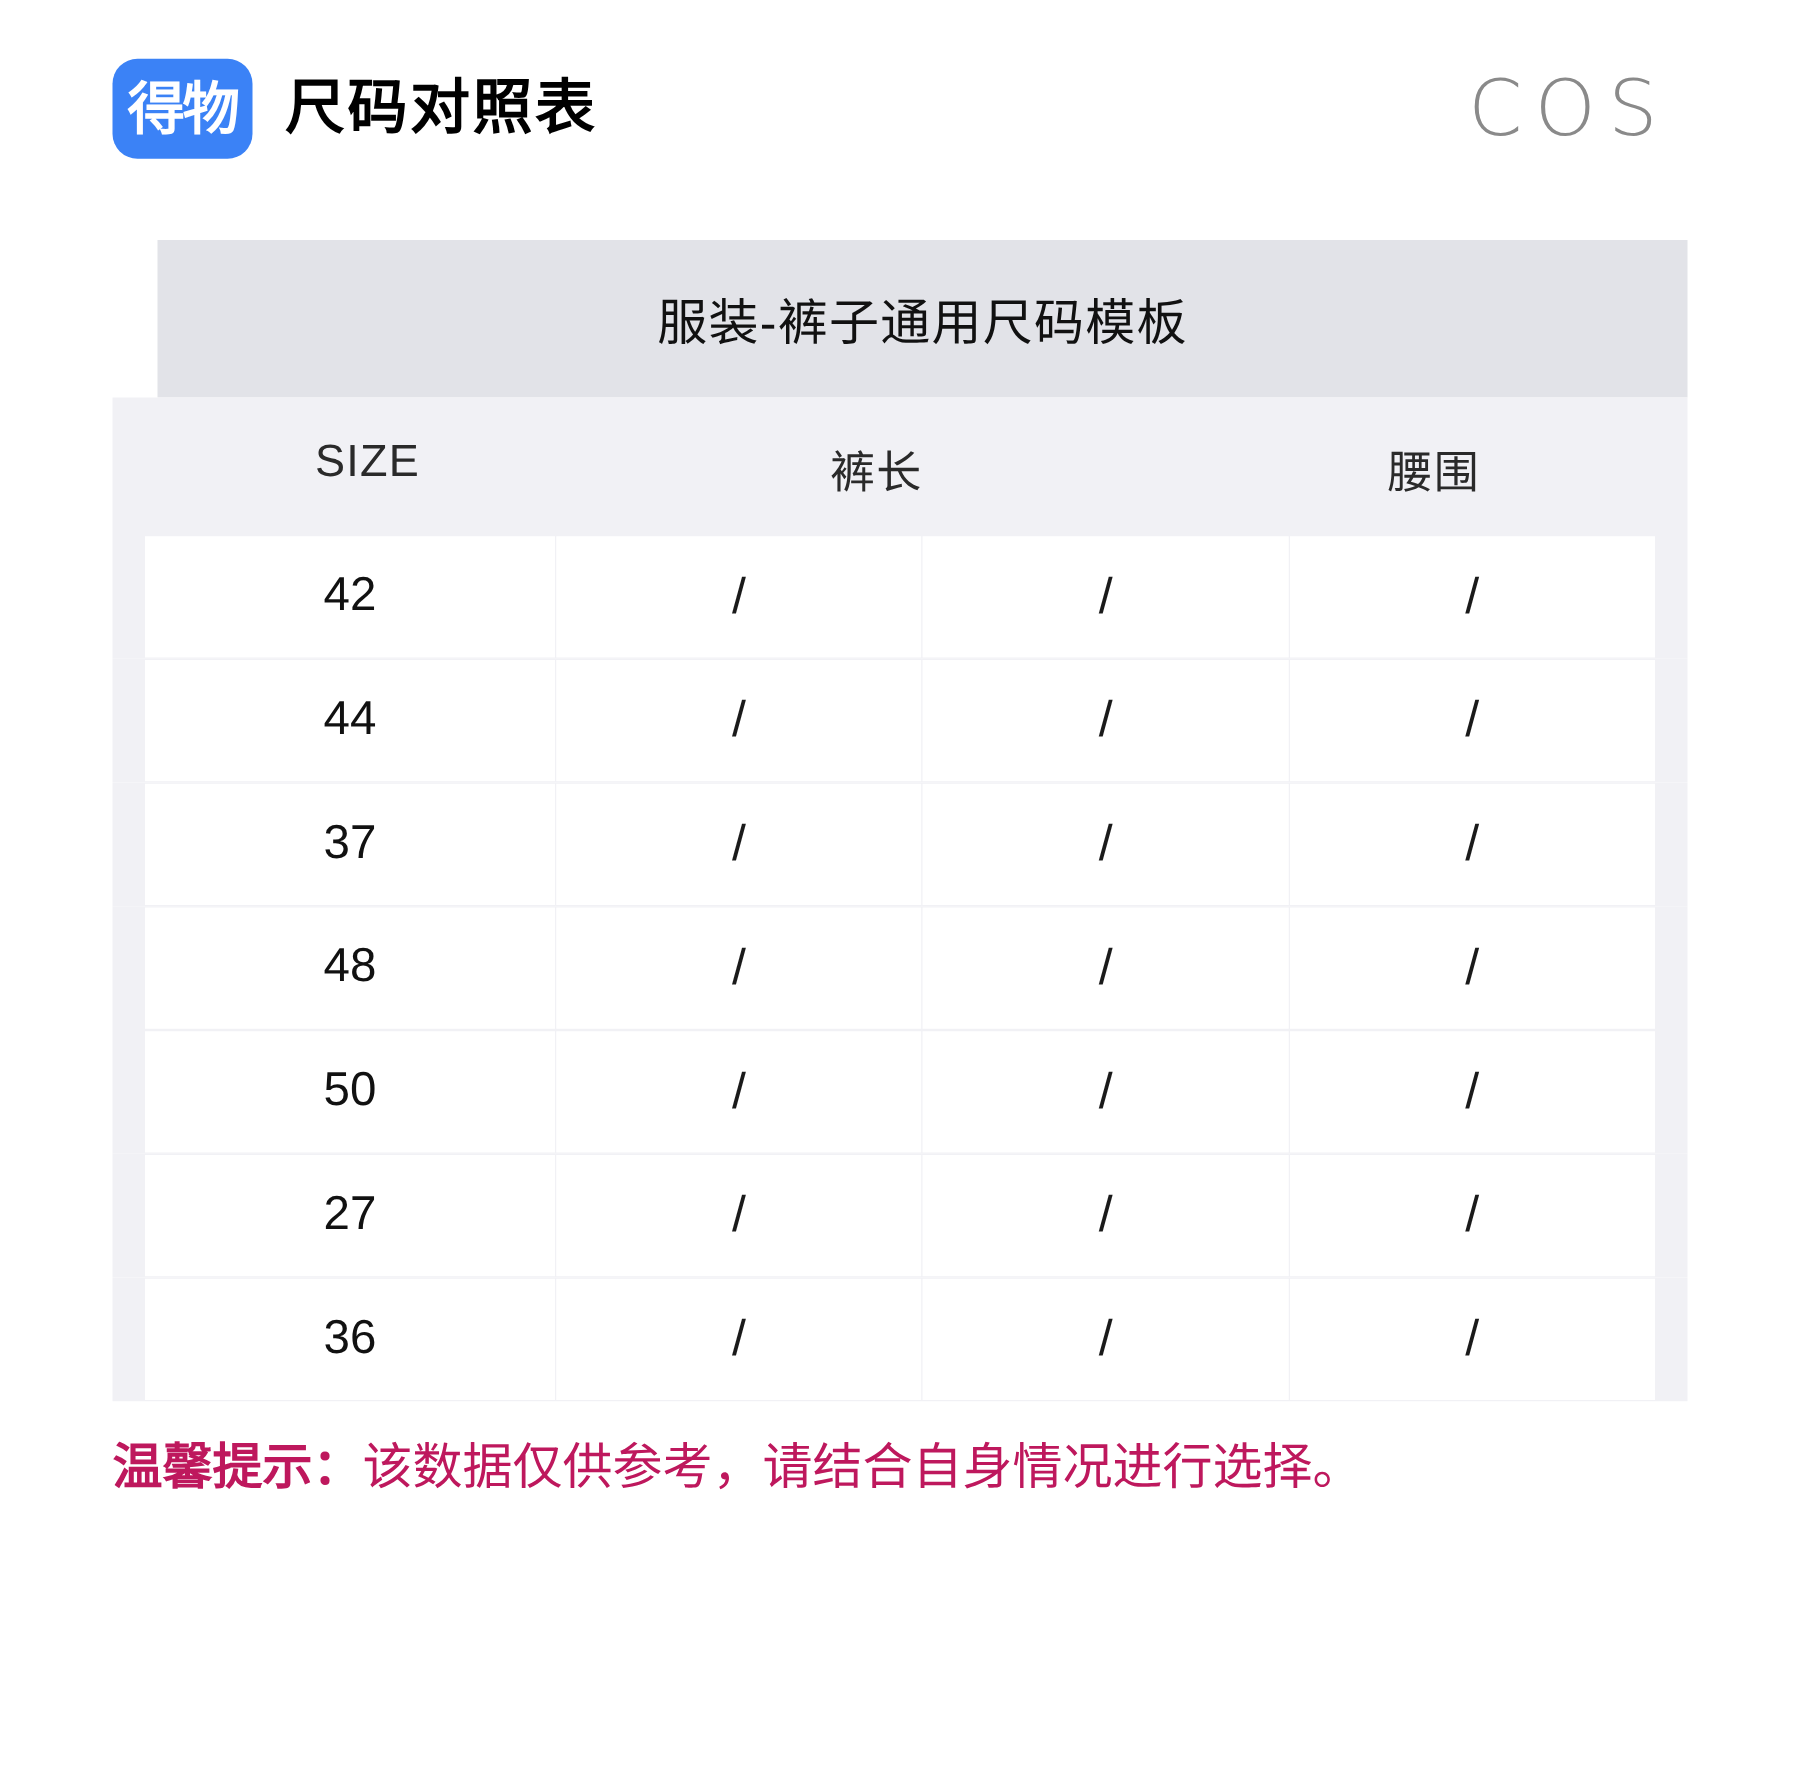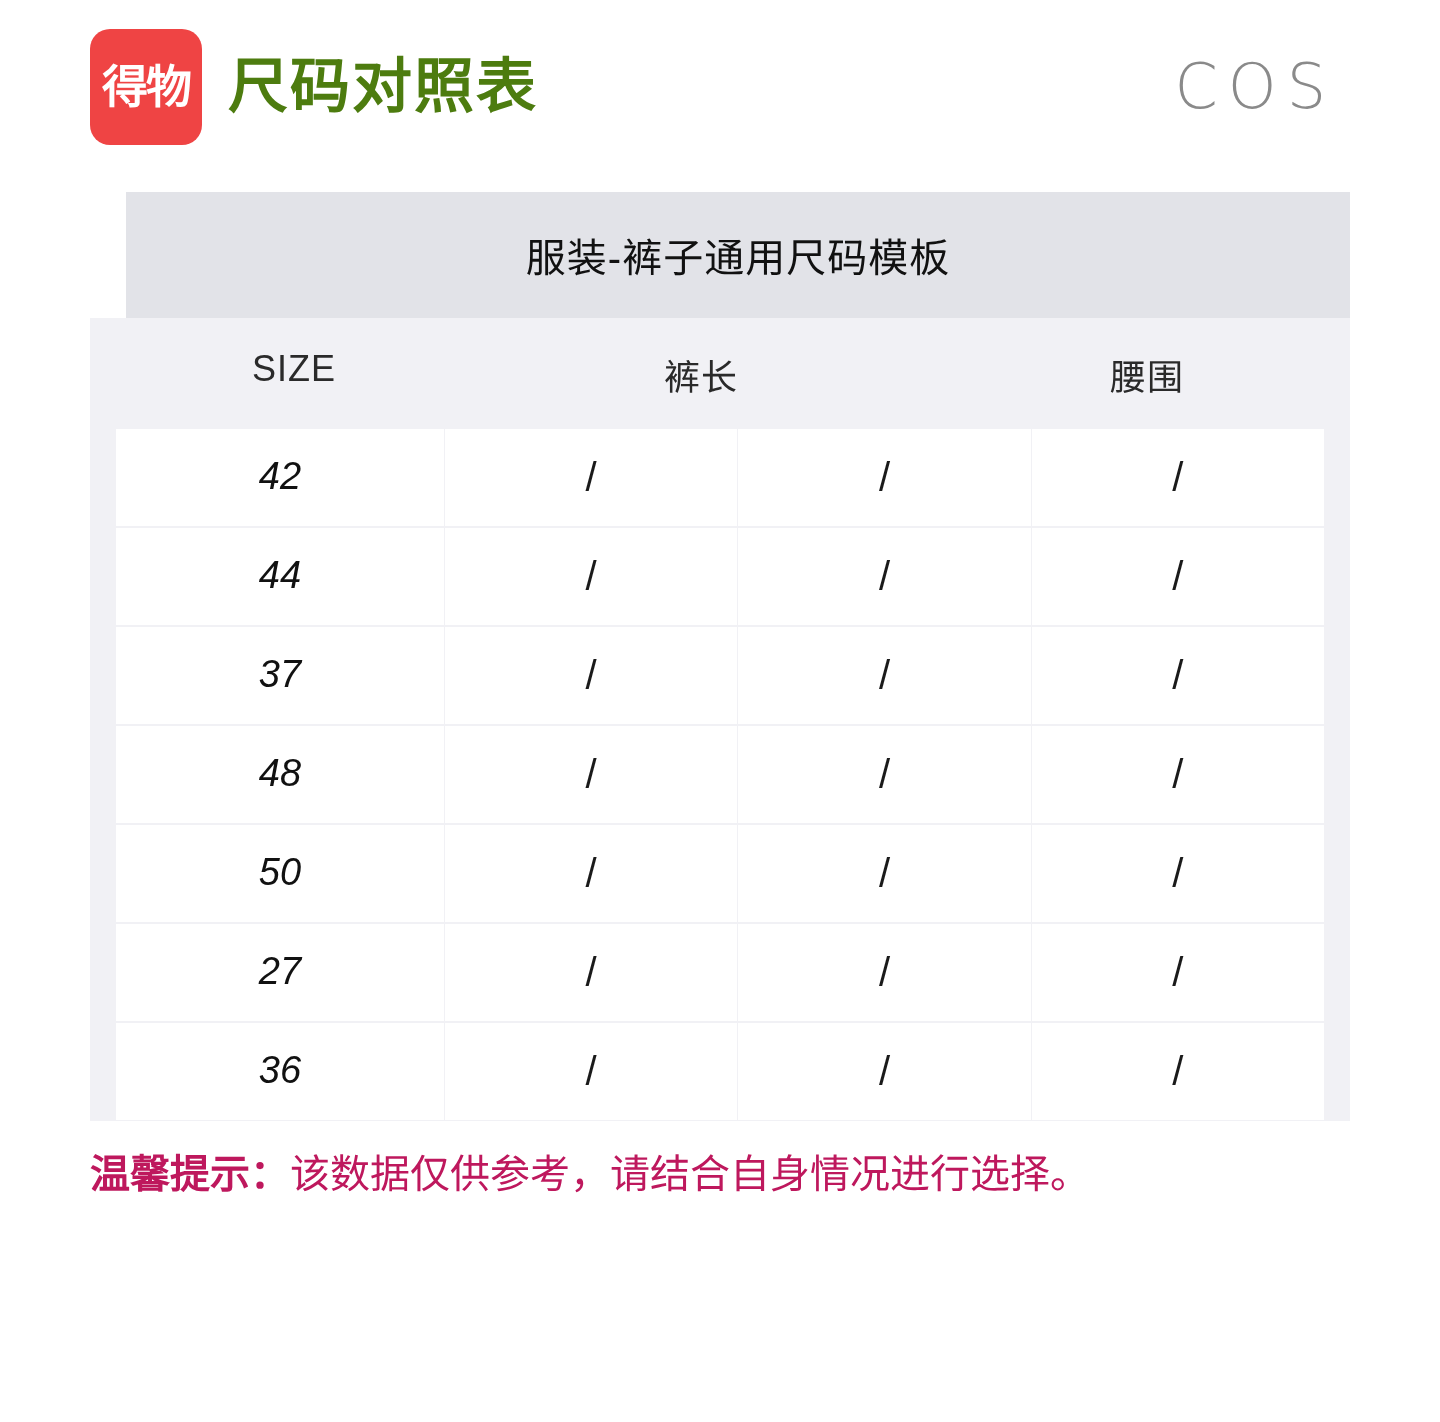--- a/index.html
+++ b/index.html
@@ -24,43 +24,43 @@
   
   .header {
     display: flex;
     align-items: center;
     padding: 24px 90px 0 90px;
     height: 150px;
     box-sizing: border-box;
   }
   .logo-badge {
     width: 112px;
-    height: 116px;
-    background: #ef4444;
+    height: 80px;
+    background: #3b82f6;
     border-radius: 20px;
     display: flex;
     align-items: center;
     justify-content: center;
     flex: 0 0 auto;
   }
   .logo-badge .logo-text {
     color: #ffffff;
     font-size: 46px;
     font-weight: 700;
     letter-spacing: -2px;
     line-height: 1;
     font-family: "DejaVu Sans", "Liberation Sans", sans-serif;
   }
   .header-title {
-    font-size: 60px;
+    font-size: 48px;
     font-weight: 700;
     letter-spacing: 2px;
     margin-left: 26px;
     line-height: 1;
-    color: #4d7c0f;
+    color: #000000;
     white-space: nowrap;
   }
   .brand-mark {
     margin-left: auto;
     font-size: 62px;
     letter-spacing: 10px;
     color: #8a8a8a;
     font-weight: 300;
     font-family: "DejaVu Sans", "Liberation Sans", sans-serif;
     padding-right: 14px;
@@ -108,21 +108,20 @@
     font-size: 38px;
     padding: 26px 0 26px 0;
     color: #111111;
     background: #ffffff;
     margin: 1px 1px 1px 0;
     box-sizing: border-box;
   }
   .grid-row .cell.size-col {
     flex: 0 0 328px;
     margin-left: 26px;
-    font-style: italic;
   }
   .grid-row .cell.last {
     margin-right: 26px;
   }
   .grid-row .cell.slash {
     color: #1a1a1a;
     font-size: 40px;
   }
 
   

